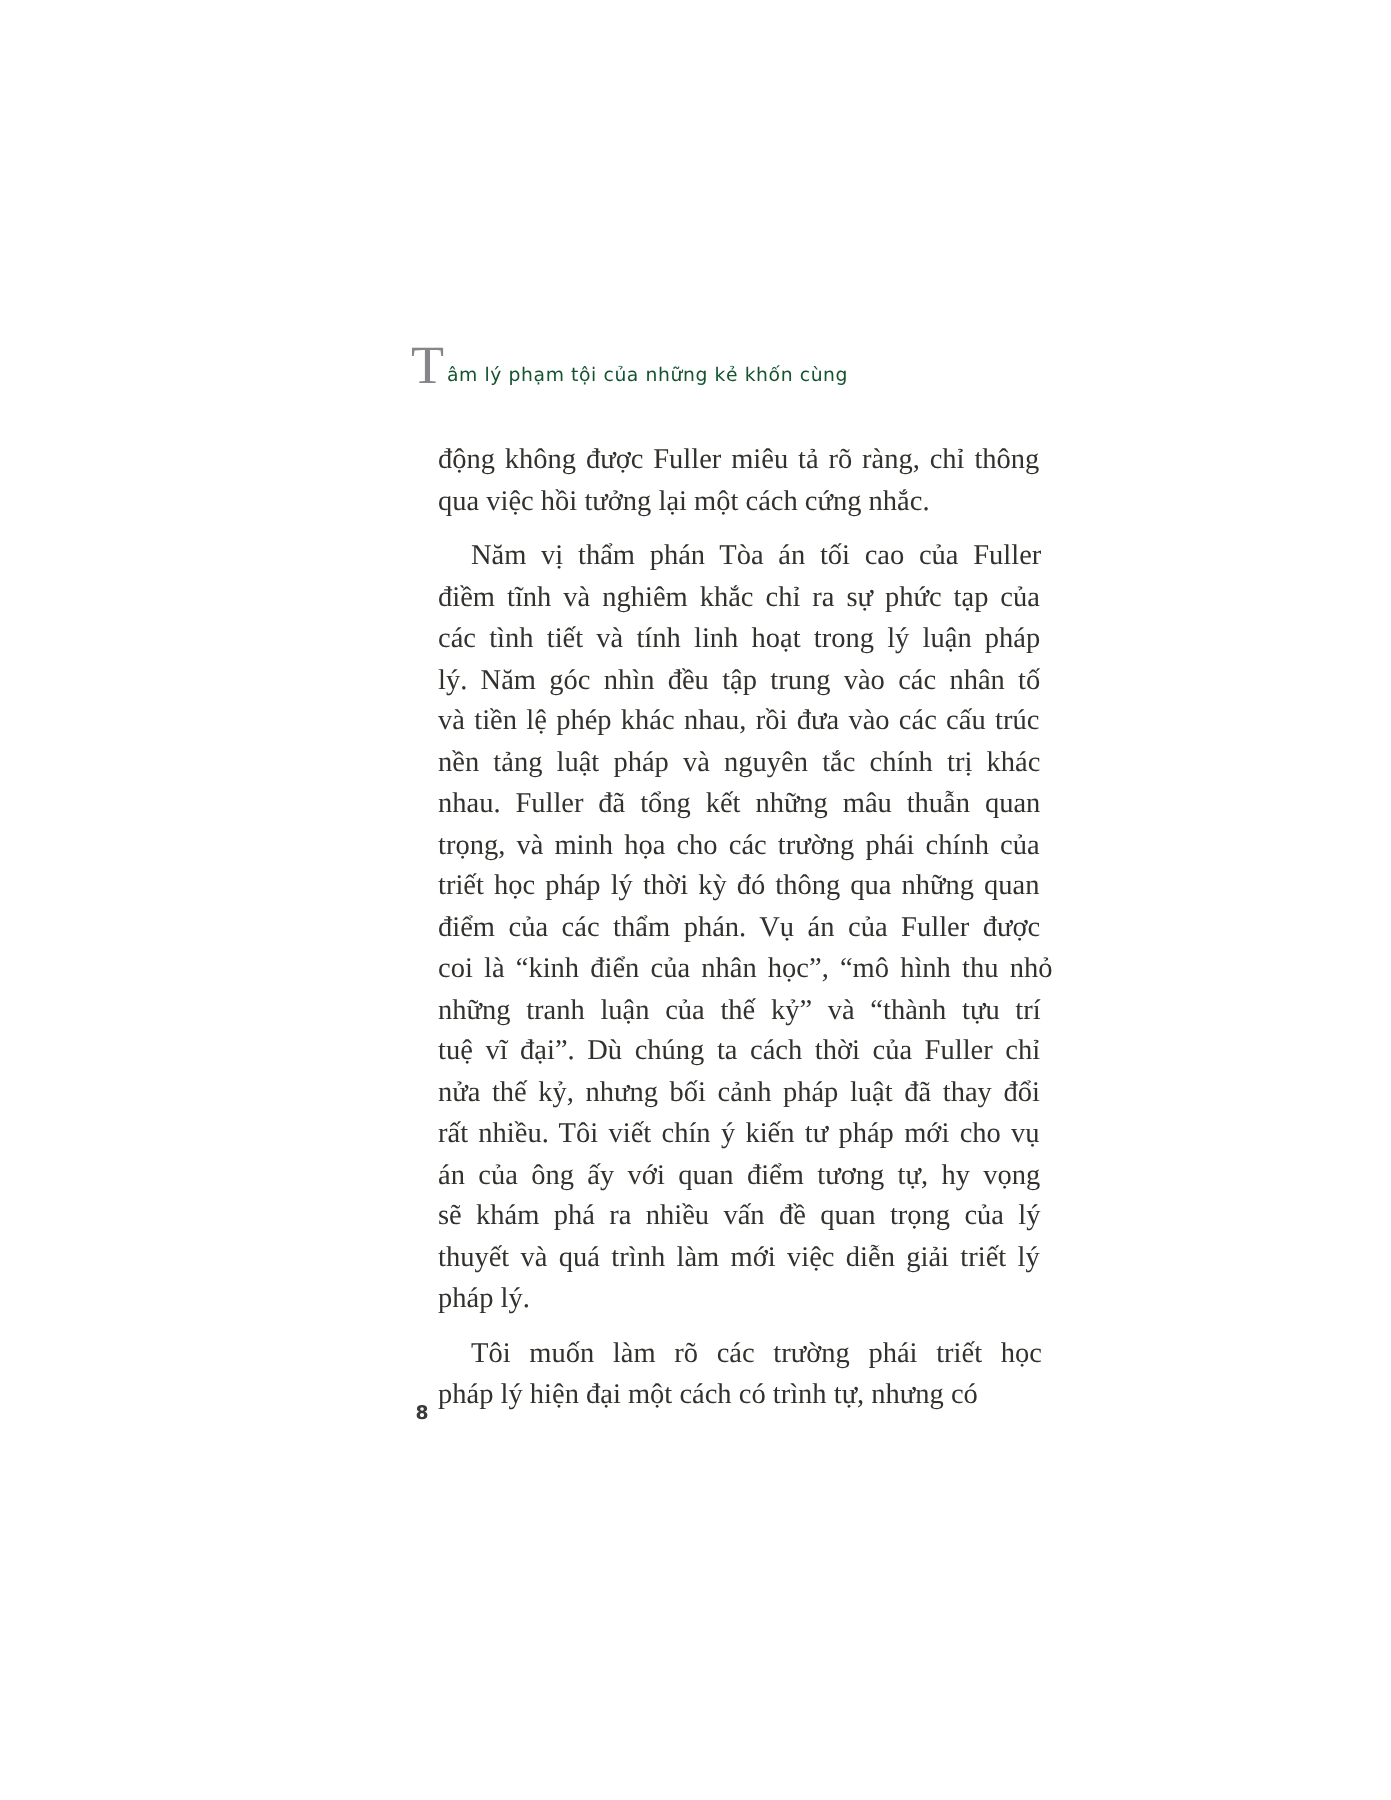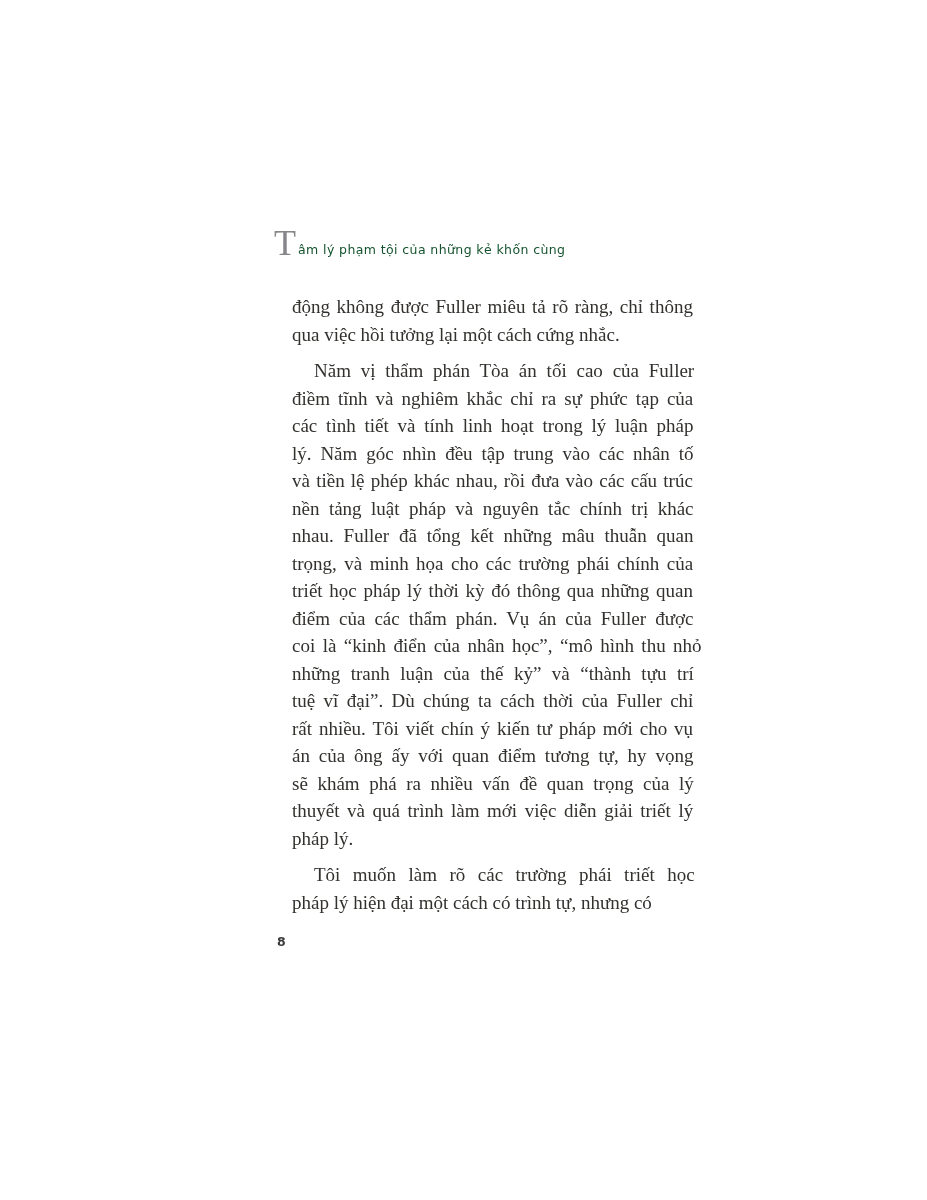--- a/index.html
+++ b/index.html
@@ -85,20 +85,21 @@
         <div class="line"><span style="word-spacing: 4.11406px; text-align: center;">lý. Năm góc nhìn đều tập trung vào các nhân tố</span></div>
         <div class="line"><span style="word-spacing: 1.45597px;">và tiền lệ phép khác nhau, rồi đưa vào các cấu trúc</span></div>
         <div class="line"><span style="word-spacing: 4.69444px;">nền tảng luật pháp và nguyên tắc chính trị khác</span></div>
         <div class="line"><span style="word-spacing: 5.17188px;">nhau. Fuller đã tổng kết những mâu thuẫn quan</span></div>
         <div class="line"><span style="word-spacing: 2.67361px;">trọng, và minh họa cho các trường phái chính của</span></div>
         <div class="line"><span style="word-spacing: 1.96719px;">triết học pháp lý thời kỳ đó thông qua những quan</span></div>
         <div class="line"><span style="word-spacing: 4.27951px;">điểm của các thẩm phán. Vụ án của Fuller được</span></div>
         <div class="line"><span style="word-spacing: 2.70625px;">coi là “kinh điển của nhân học”, “mô hình thu nhỏ</span></div>
         <div class="line"><span style="word-spacing: 5.71354px;">những tranh luận của thế kỷ” và “thành tựu trí</span></div>
         <div class="line"><span style="word-spacing: 3.62656px;">tuệ vĩ đại”. Dù chúng ta cách thời của Fuller chỉ</span></div>
+        <div class="line"><span style="word-spacing: 2.97344px;">nửa thế kỷ, nhưng bối cảnh pháp luật đã thay đổi</span></div>
         <div class="line"><span style="word-spacing: 2.1179px; text-align: center;">rất nhiều. Tôi viết chín ý kiến tư pháp mới cho vụ</span></div>
         <div class="line"><span style="word-spacing: 4.15937px;">án của ông ấy với quan điểm tương tự, hy vọng</span></div>
         <div class="line"><span style="word-spacing: 4.81875px;">sẽ khám phá ra nhiều vấn đề quan trọng của lý</span></div>
         <div class="line"><span style="word-spacing: 2.81094px;">thuyết và quá trình làm mới việc diễn giải triết lý</span></div>
         <div class="line last"><span>pháp lý.</span></div>
       </div>
       <div class="para">
         <div class="line indent"><span style="word-spacing: 7.70312px; text-align: center;">Tôi muốn làm rõ các trường phái triết học</span></div>
         <div class="line last"><span>pháp lý hiện đại một cách có trình tự, nhưng có</span></div>
       </div>

